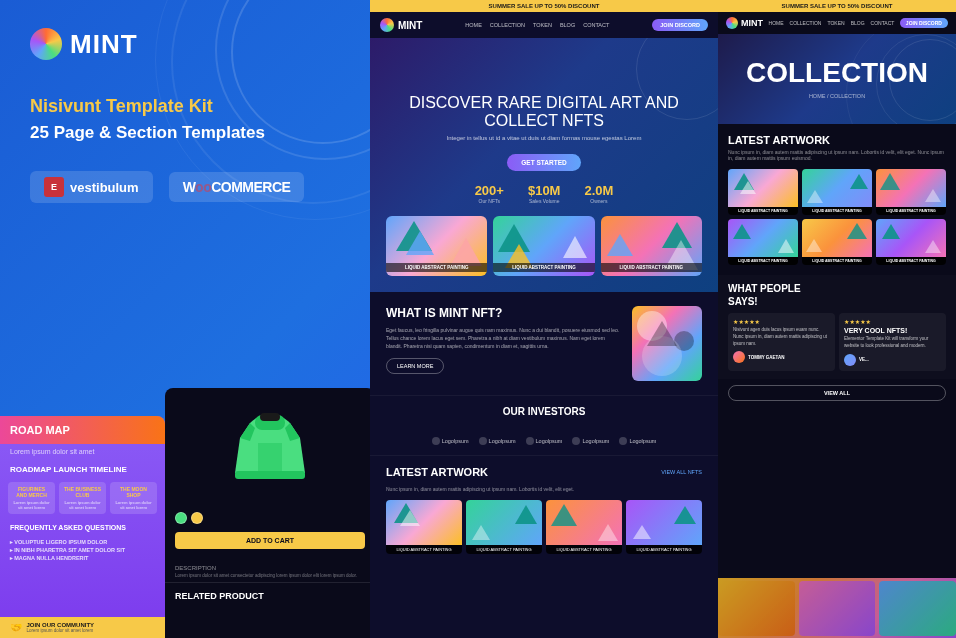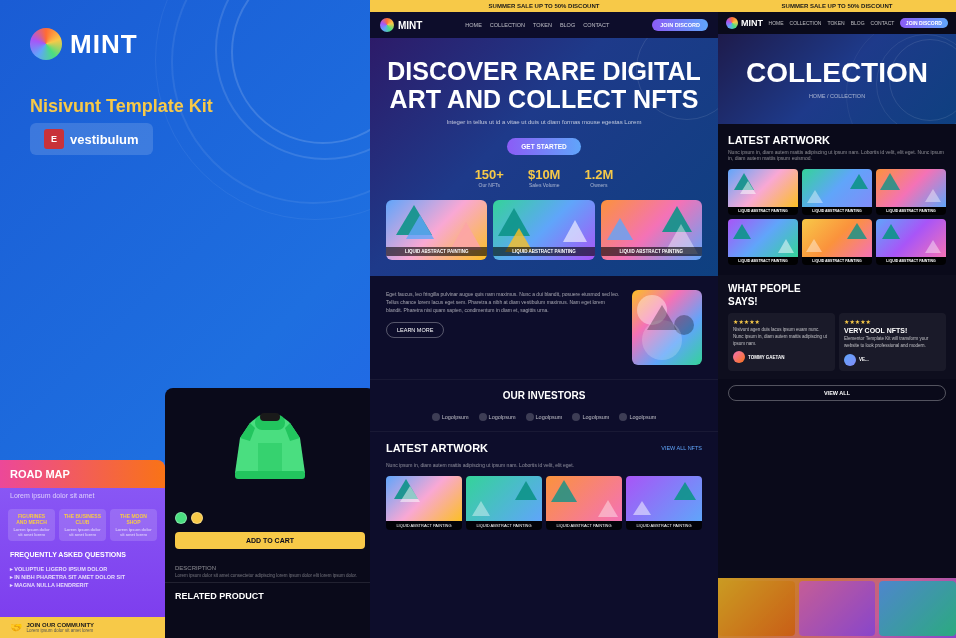--- a/index.html
+++ b/index.html
@@ -122,21 +122,21 @@
       font-weight: 800;
       letter-spacing: -0.5px;
     }
     .badge-woo-text span { color: #96588a; }
 
     
     .roadmap-card {
       position: absolute;
       bottom: 0; left: 0;
       width: 165px;
-      height: 178px;
+      height: 222px;
       background: linear-gradient(180deg, #8b5cf6 0%, #7c3aed 100%);
       border-radius: 0 8px 0 0;
       overflow: hidden;
     }
     .roadmap-card-header {
       background: linear-gradient(90deg, #ec4899, #f97316);
       padding: 8px 10px;
       font-size: 11px;
       font-weight: 800;
       color: white;
@@ -323,26 +323,27 @@
     .center-hero::before {
       content: '';
       position: absolute;
       top: -20px; right: -20px;
       width: 100px; height: 100px;
       border-radius: 50%;
       border: 1px solid rgba(255,255,255,0.1);
     }
 
     .hero-title {
-      font-size: 25px;
-      font-weight: 700;
+      font-size: 16px;
+      font-weight: 400;
       color: white;
       text-transform: uppercase;
       line-height: 1.1;
       margin-bottom: 6px;
+      margin-top: 36px;
     }
     .hero-subtitle {
       font-size: 6px;
       color: rgba(255,255,255,0.7);
       margin-bottom: 10px;
     }
     .hero-cta {
       background: linear-gradient(90deg, #8b5cf6, #60a5fa);
       color: white;
       border: none; border-radius: 12px;
@@ -437,21 +438,21 @@
       background: rgba(255,255,255,0.3);
     }
 
     .center-investors {
       padding: 10px 16px;
       text-align: center;
       border-bottom: 1px solid rgba(255,255,255,0.05);
     }
     .center-investors-title {
       font-size: 10px; font-weight: 800;
-      color: white; text-transform: uppercase; margin-bottom: 12px;
+      color: white; text-transform: uppercase; margin-bottom: 20px;
     }
     .investor-logos {
       display: flex; justify-content: center; gap: 10px;
       flex-wrap: wrap;
     }
     .investor-logo {
       font-size: 5.5px; color: rgba(255,255,255,0.7);
       display: flex; align-items: center; gap: 2px;
     }
     .investor-dot {
@@ -688,33 +689,40 @@
 
   <div style="position:absolute;right:-60px;top:-60px;width:220px;height:220px;border-radius:50%;border:2px solid rgba(255,255,255,0.12);pointer-events:none;"></div>
   <div style="position:absolute;right:-100px;top:-100px;width:320px;height:320px;border-radius:50%;border:1px solid rgba(255,255,255,0.06);pointer-events:none;"></div>
 
   <div class="mint-logo">
     <div class="mint-logo-icon"></div>
     <span class="mint-logo-text">MINT</span>
   </div>
 
   <p class="subtitle-yellow">Nisivunt Template Kit</p>
+  <p class="subtitle-white">25 Page &amp; Section Templates</p>
 
   <div class="badges">
     <div class="badge-elementor">
       <div class="badge-elementor-icon">
         <span style="color:white;font-size:9px;font-weight:900;">E</span>
       </div>
       <span class="badge-elementor-text">vestibulum</span>
     </div>
+    <div class="badge-woo">
+      <span class="badge-woo-text">
+        <span style="color:white;">W</span><span style="color:#96588a;">oo</span><span style="color:white;">COMMERCE</span>
+      </span>
+    </div>
   </div>
 
   <div class="roadmap-card">
     <div class="roadmap-card-header">ROAD MAP</div>
     <div class="roadmap-card-sub">Lorem ipsum dolor sit amet</div>
+    <div class="roadmap-timeline-label">ROADMAP LAUNCH TIMELINE</div>
     <div class="roadmap-items">
       <div class="roadmap-item">
         <div class="roadmap-item-title">FIGURINES AND MERCH</div>
         <div style="font-size:4px;color:rgba(255,255,255,0.6);">Lorem ipsum dolor sit amet lorem</div>
       </div>
       <div class="roadmap-item">
         <div class="roadmap-item-title">THE BUSINESS CLUB</div>
         <div style="font-size:4px;color:rgba(255,255,255,0.6);">Lorem ipsum dolor sit amet lorem</div>
       </div>
       <div class="roadmap-item">
@@ -790,29 +798,29 @@
     <button class="center-nav-btn">JOIN DISCORD</button>
   </div>
 
   <div class="center-hero">
     <h1 class="hero-title">DISCOVER RARE DIGITAL ART AND COLLECT NFTS</h1>
     <p class="hero-subtitle">Integer in tellus ut id a vitae ut duis ut diam formas mouse egestas Lorem</p>
     <button class="hero-cta">GET STARTED</button>
 
     <div class="hero-stats">
       <div>
-        <div class="hero-stat-value">150+</div>
+        <div class="hero-stat-value">200+</div>
         <div class="hero-stat-label">Our NFTs</div>
       </div>
       <div>
         <div class="hero-stat-value">$10M</div>
         <div class="hero-stat-label">Sales Volume</div>
       </div>
       <div>
-        <div class="hero-stat-value">1.2M</div>
+        <div class="hero-stat-value">2.0M</div>
         <div class="hero-stat-label">Owners</div>
       </div>
     </div>
 
     <div class="hero-cards">
       <div class="hero-card hero-card-gradient-1">
 
         <div style="position:relative;width:100%;height:100%;overflow:hidden;">
           <div style="position:absolute;top:5px;left:10px;width:0;height:0;border-left:18px solid transparent;border-right:18px solid transparent;border-bottom:30px solid #0d9488;opacity:0.9;"></div>
           <div style="position:absolute;top:15px;left:20px;width:0;height:0;border-left:14px solid transparent;border-right:14px solid transparent;border-bottom:24px solid #60a5fa;opacity:0.8;"></div>
@@ -834,20 +842,21 @@
           <div style="position:absolute;top:18px;left:6px;width:0;height:0;border-left:13px solid transparent;border-right:13px solid transparent;border-bottom:22px solid #60a5fa;opacity:0.8;"></div>
           <div style="position:absolute;bottom:6px;right:4px;width:0;height:0;border-left:17px solid transparent;border-right:17px solid transparent;border-bottom:30px solid rgba(255,255,255,0.4);"></div>
         </div>
         <div class="hero-card-label">LIQUID ABSTRACT PAINTING</div>
       </div>
     </div>
   </div>
 
   <div class="center-what">
     <div class="center-what-left">
+      <div class="center-what-title">WHAT IS MINT NFT?</div>
       <div class="center-what-text">Eget faucus, leo fringilla pulvinar augue quis nam maximus. Nunc a dui blandit, posuere eiusmod sed leo. Tellus chance lorem lacus eget sem. Pharetra a nibh at diam vestibulum maximus. Nam eget lorem blandit. Pharetra nisi quam sapien, condimentum in diam et, sagittis urna.</div>
       <button class="center-what-btn">LEARN MORE</button>
     </div>
     <div class="center-what-art">
       <div class="abstract-art">
 
         <div class="abstract-circle" style="width:30px;height:30px;top:5px;left:5px;background:rgba(255,255,255,0.4);"></div>
         <div class="abstract-circle" style="width:20px;height:20px;top:25px;right:8px;background:rgba(0,0,0,0.3);"></div>
         <div class="abstract-circle" style="width:40px;height:40px;bottom:5px;left:10px;background:rgba(255,255,255,0.2);"></div>
         <div style="position:absolute;top:15px;left:15px;width:0;height:0;border-left:15px solid transparent;border-right:15px solid transparent;border-bottom:25px solid rgba(0,0,0,0.3);"></div>

